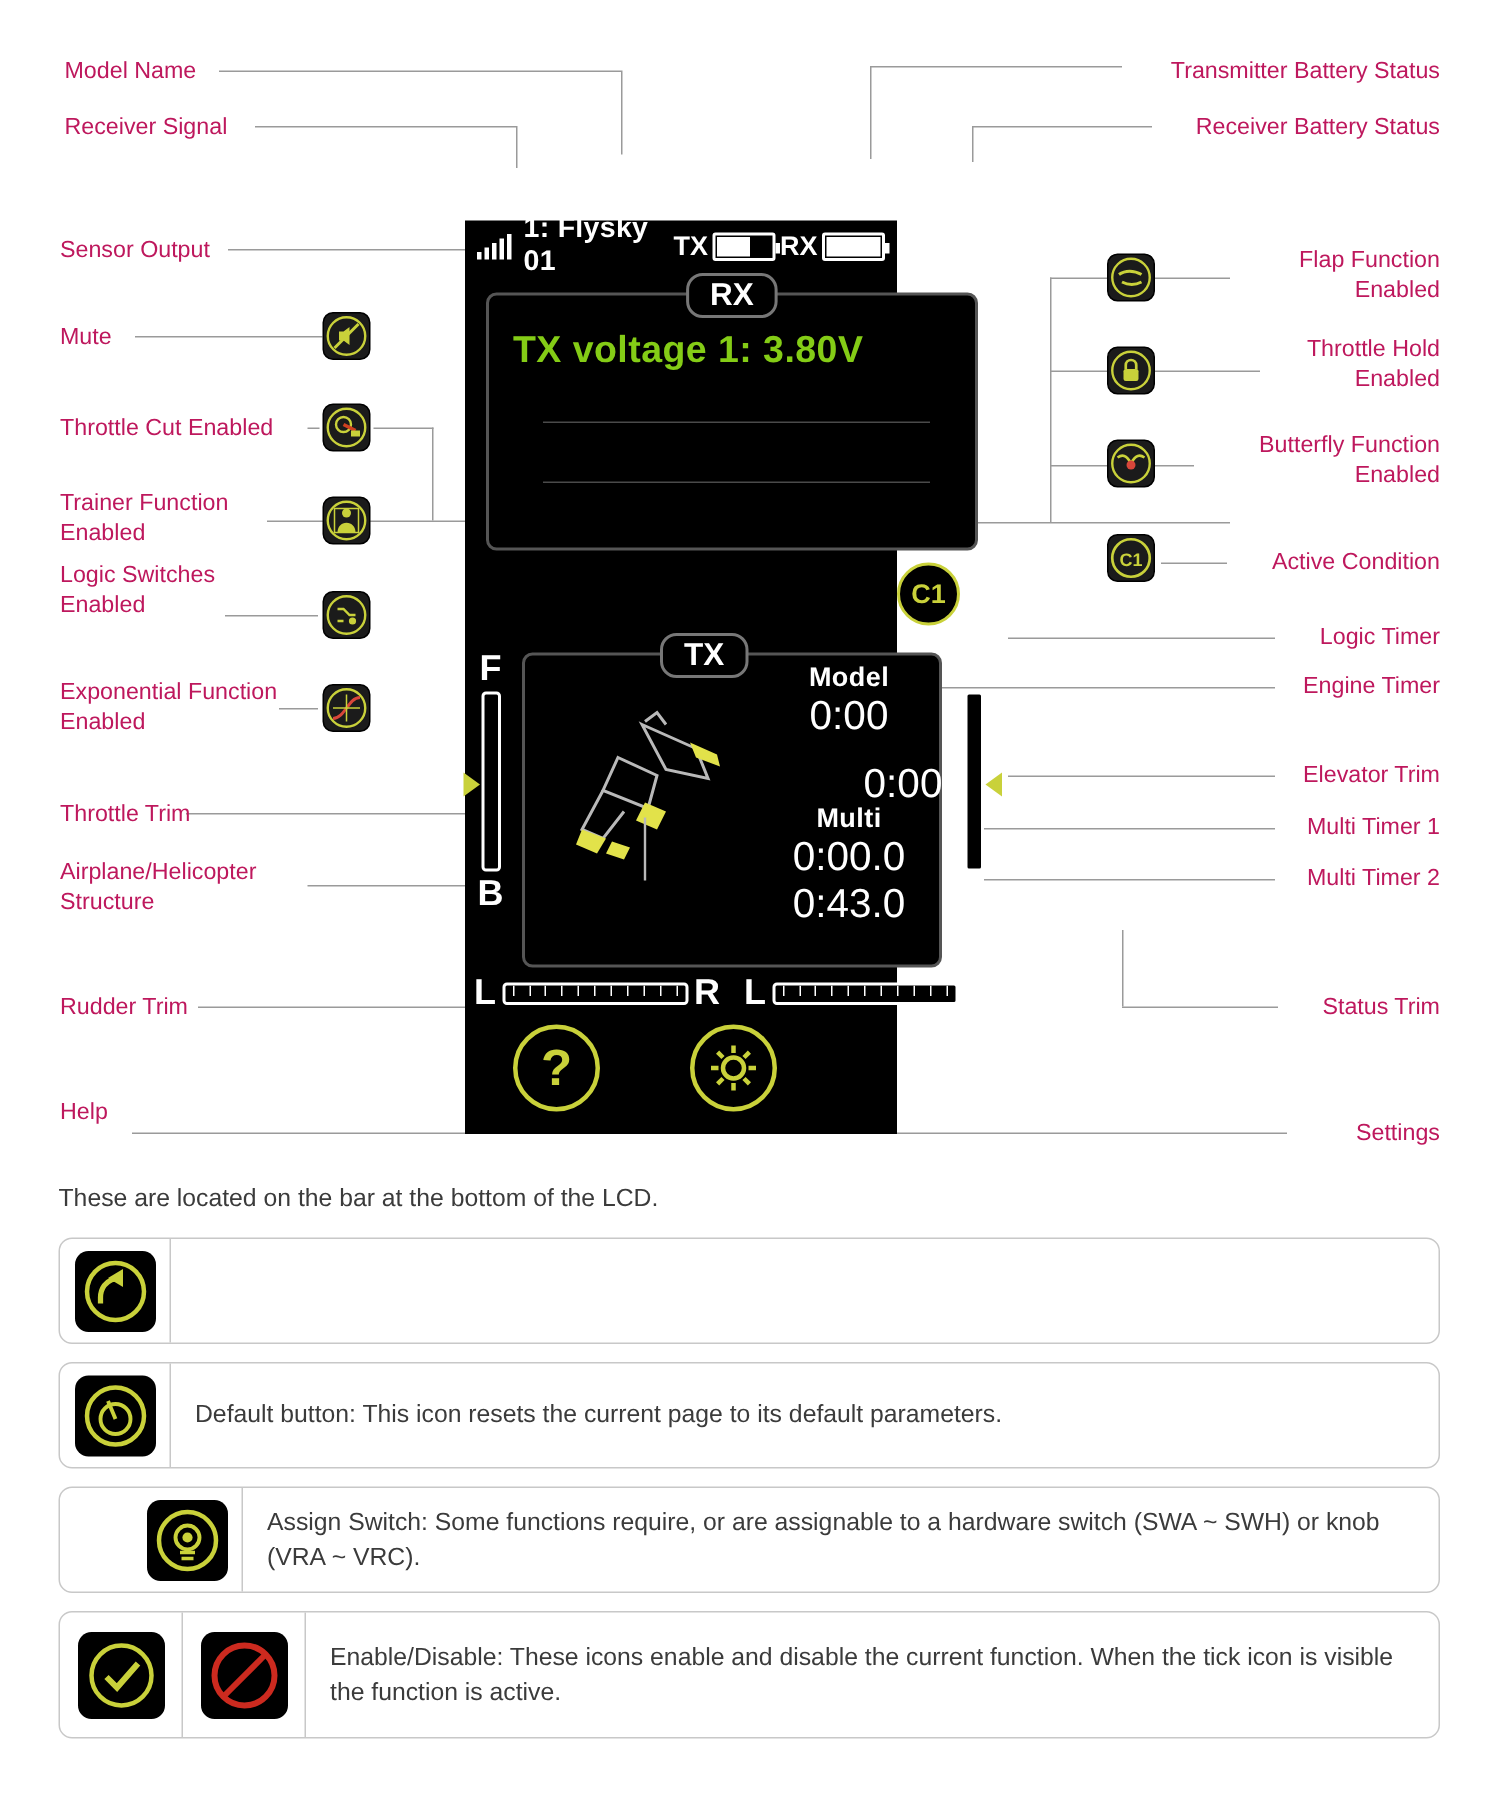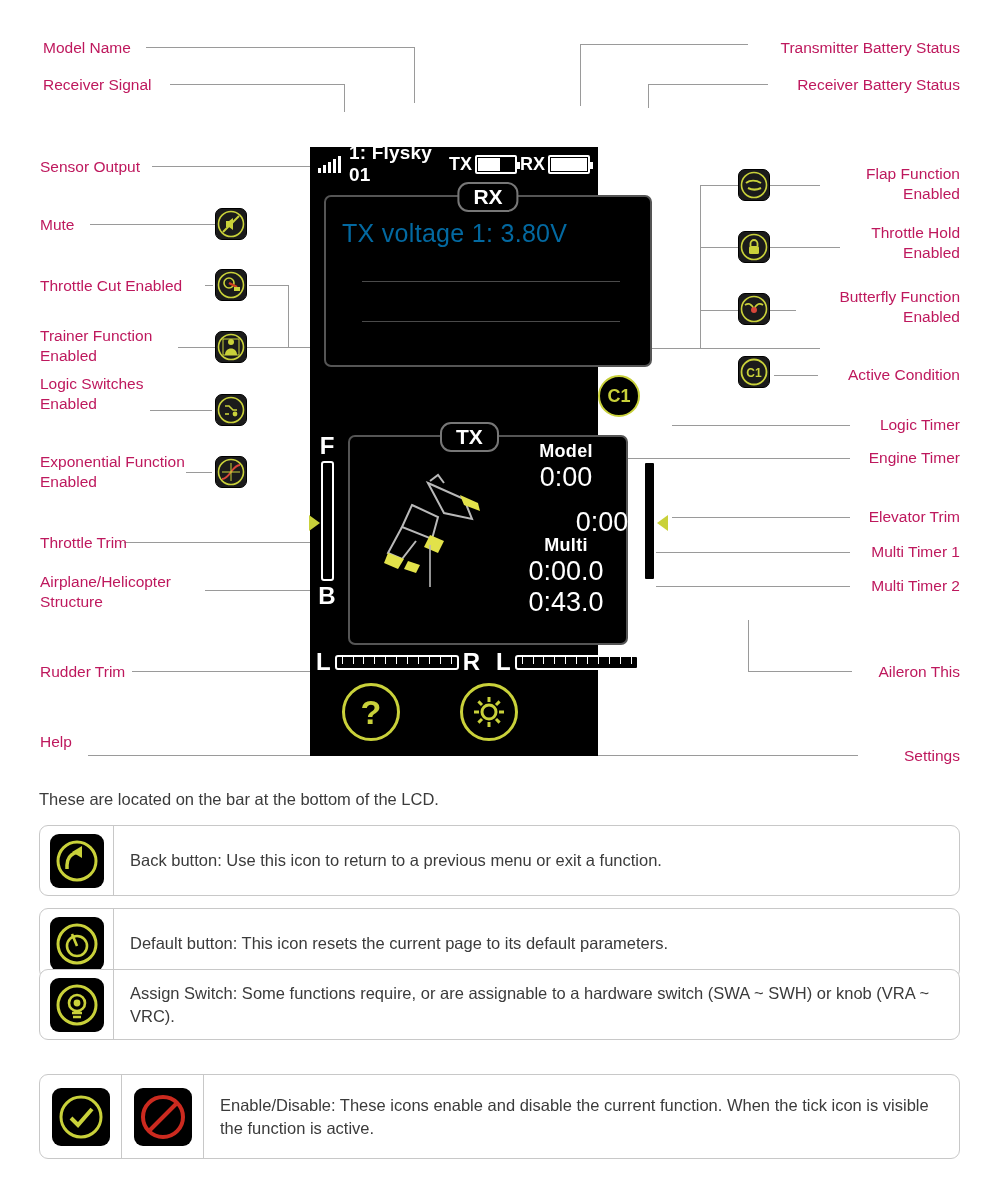--- a/index.html
+++ b/index.html
@@ -79,21 +79,21 @@
   }
   #rx-panel { left: 14px; top: 48px; width: 328px; height: 172px; }
   .panel-tag {
     position: absolute; top: -15px; left: 50%; transform: translateX(-50%);
     background: #000; border: 2px solid #777; border-radius: 11px;
     padding: 0 14px;
     color: #fff; font-size: 21px; font-weight: bold; line-height: 26px;
   }
   .sensor-line {
     position: absolute; left: 16px; top: 22px;
-    color: #0369a1; font-size: 25px; font-weight: 400;
+    color: #84cc16; font-size: 25px; font-weight: 700;
     letter-spacing: .3px;
   }
   .sep { position: absolute; left: 36px; width: 258px; height: 1px; background: #4a4a4a; }
 
   
   #tx-panel { left: 38px; top: 288px; width: 280px; height: 210px; }
   #tx-panel .panel-tag { left: 90px; transform: none; }
 
   
   #plane { position: absolute; left: 18px; top: 24px; width: 138px; height: 130px; }
@@ -180,21 +180,21 @@
   }
   .legend-row {
     position: absolute; left: 39px;
     width: 921px; height: 71px;
     border: 1px solid #c8c8c8; border-radius: 9px;
     background: #fff;
     display: flex; align-items: stretch;
   }
   #row1 { top: 825px; }
   #row2 { top: 908px; }
-  #row3 { top: 969px; }
+  #row3 { top: 991px; padding-left: 48px; }
   #row4 { top: 1074px; height: 85px; }
   .legend-icon-cell {
     width: 74px; display:flex; align-items:center; justify-content:center;
     border-right: 1px solid #c8c8c8;
   }
   #row4 .legend-icon-cell { width: 82px; }
   .legend-text {
     flex: 1; display:flex; align-items:center;
     padding: 0 16px;
     font-size: 16.5px; line-height: 1.35; color: #3b3b3b;
@@ -287,21 +287,21 @@
   <div class="callout right" style="right:40px; top:223px; width:280px;">Throttle Hold
 Enabled</div>
   <div class="callout right" style="right:40px; top:287px; width:280px;">Butterfly Function
 Enabled</div>
   <div class="callout right" style="right:40px; top:365px; width:280px;">Active Condition</div>
   <div class="callout right" style="right:40px; top:415px; width:280px;">Logic Timer</div>
   <div class="callout right" style="right:40px; top:448px; width:280px;">Engine Timer</div>
   <div class="callout right" style="right:40px; top:507px; width:280px;">Elevator Trim</div>
   <div class="callout right" style="right:40px; top:542px; width:280px;">Multi Timer 1</div>
   <div class="callout right" style="right:40px; top:576px; width:280px;">Multi Timer 2</div>
-  <div class="callout right" style="right:40px; top:662px; width:280px;">Aileron This</div>
+  <div class="callout right" style="right:40px; top:662px; width:280px;">Status Trim</div>
   <div class="callout right" style="right:40px; top:746px; width:280px;">Settings</div>
 
   <div class="sicon" style="left:215px; top:208px;">
     <svg width="28" height="28" viewBox="0 0 28 28">
       <circle cx="14" cy="14" r="12.5" fill="none" stroke="#c9d13a" stroke-width="1.6"></circle>
       <path d="M9 11h3l4-3v12l-4-3H9z" fill="#c9d13a"></path>
       <line x1="6" y1="22" x2="22" y2="6" stroke="#c9d13a" stroke-width="2"></line>
     </svg>
   </div>
   <div class="sicon" style="left:215px; top:269px;">
@@ -499,21 +499,20 @@
   <div class="legend-row" id="row1">
     <div class="legend-icon-cell">
       <div class="sq">
         <svg width="44" height="44" viewBox="0 0 44 44">
           <circle cx="22" cy="22" r="19" fill="none" stroke="#c9d13a" stroke-width="3"></circle>
           <path d="M26 13 C14 13 12 22 12 26 L12 30" stroke="#c9d13a" stroke-width="3.5" fill="none"></path>
           <path d="M27 7 L17 13 L27 19 Z" fill="#c9d13a"></path>
         </svg>
       </div>
     </div>
-    <div class="legend-text">Back button: Use this icon to return to a previous menu or exit a function.</div>
   </div>
 
   <div class="legend-row" id="row2">
     <div class="legend-icon-cell">
       <div class="sq">
         <svg width="44" height="44" viewBox="0 0 44 44">
           <circle cx="22" cy="22" r="19" fill="none" stroke="#c9d13a" stroke-width="3"></circle>
           <circle cx="22" cy="24" r="10" fill="none" stroke="#c9d13a" stroke-width="2.6"></circle>
           <path d="M22 24 L17 12" stroke="#c9d13a" stroke-width="2.6"></path>
         </svg>

